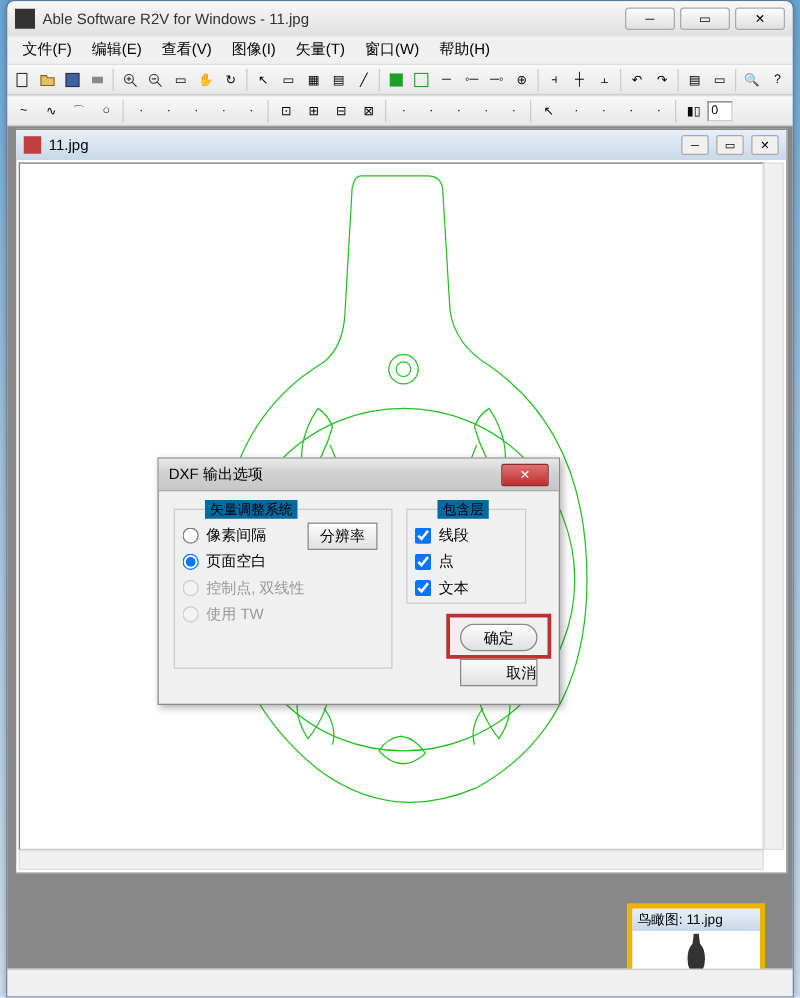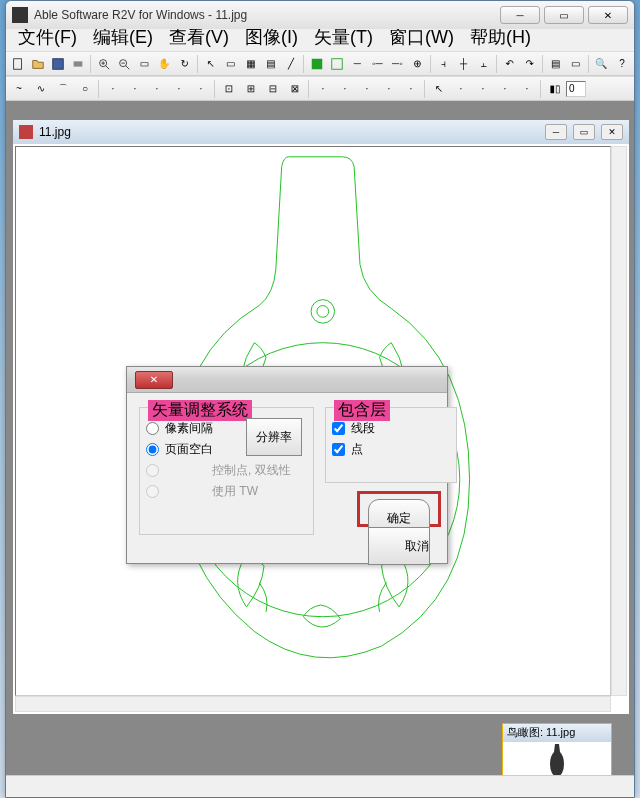--- a/index.html
+++ b/index.html
@@ -7,64 +7,64 @@
   
   .main-window { position: absolute; left: 5px; top: 0; width: 630px; height: 798px; background: #eee; border: 1px solid #5a7a9a; border-radius: 6px 6px 0 0; box-shadow: 0 0 8px rgba(0,0,0,0.3); }
   
   .titlebar { height: 28px; background: linear-gradient(to bottom, #f8f8f8 0%, #e0e0e0 100%); border-radius: 6px 6px 0 0; display: flex; align-items: center; padding: 0 6px; position: relative; }
   .titlebar .app-icon { width: 16px; height: 16px; background: #333; margin-right: 6px; }
   .titlebar .title-text { font-size: 12px; color: #333; flex: 1; }
   .win-controls { display: flex; gap: 4px; }
   .win-btn { width: 40px; height: 18px; border: 1px solid #aaa; border-radius: 3px; background: linear-gradient(to bottom,#fdfdfd,#e0e0e0); display: flex; align-items: center; justify-content: center; font-size: 10px; cursor: pointer; }
   .win-btn.close { width: 40px; }
   
-  .menubar { height: 22px; background: #f0f0f0; display: flex; align-items: flex-end; padding: 0 4px; font-size: 18px; }
+  .menubar { height: 22px; background: #f0f0f0; display: flex; align-items: flex-start; padding: 0 4px; font-size: 12px; }
   .menubar span { padding: 2px 8px; cursor: pointer; }
   
   .toolbar { height: 25px; background: linear-gradient(to bottom,#f8f8f8,#e8e8e8); border-top: 1px solid #ddd; border-bottom: 1px solid #ccc; display: flex; align-items: center; padding: 0 2px; }
   .tb-btn { width: 20px; height: 20px; border: 1px solid transparent; margin: 0 1px; display: flex; align-items: center; justify-content: center; cursor: pointer; font-size: 10px; }
   .tb-sep { width: 2px; height: 18px; border-left: 1px solid #ccc; margin: 0 2px; }
   .tb-input { width: 20px; height: 16px; border: 1px inset #ccc; font-size: 10px; padding: 0 2px; }
   
   .mdi-area { position: absolute; left: 0; top: 100px; right: 0; bottom: 22px; background: #888; }
   
-  .doc-window { position: absolute; left: 6px; top: 2px; width: 618px; height: 596px; background: #fff; border: 1px solid #888; margin-top: 16px; }
+  .doc-window { position: absolute; left: 6px; top: 2px; width: 618px; height: 596px; background: #fff; border: 1px solid #888; }
   .doc-title { height: 24px; background: linear-gradient(to bottom,#e8f0f8,#c8d8e8); display: flex; align-items: center; padding: 0 6px; }
   .doc-title .doc-icon { width: 14px; height: 14px; background: #c04040; margin-right: 6px; }
   .doc-title-text { font-size: 12px; flex: 1; }
   .doc-controls { display: flex; gap: 6px; }
   .doc-btn { width: 22px; height: 16px; border: 1px solid #aaa; border-radius: 2px; background: #f0f0f0; display: flex; align-items: center; justify-content: center; font-size: 9px; cursor: pointer; }
   
   .canvas-area { position: absolute; left: 2px; top: 26px; right: 18px; bottom: 18px; background: #fff; border: 1px inset #ccc; overflow: hidden; }
   .canvas-svg { width: 100%; height: 100%; }
   .scrollbar-v { position: absolute; right: 2px; top: 26px; width: 16px; bottom: 18px; background: #f0f0f0; border: 1px solid #ddd; }
   .scrollbar-h { position: absolute; left: 2px; bottom: 2px; right: 18px; height: 16px; background: #f0f0f0; border: 1px solid #ddd; }
   
-  .preview-window { position: absolute; right: 22px; top: 622px; width: 110px; height: 60px; background: #fff; border: 1px solid #eab308; }
+  .preview-window { position: absolute; right: 22px; top: 622px; width: 110px; height: 60px; background: #fff; border: 4px solid #eab308; }
   .preview-title { height: 18px; background: linear-gradient(to bottom,#e8f0f8,#c8d8e8); font-size: 11px; padding: 1px 4px; }
   .preview-body { height: 40px; background:#fff; display:flex; align-items:flex-start; justify-content:center; }
   
   .statusbar { position: absolute; left: 0; bottom: 0; right: 0; height: 22px; background: #f0f0f0; border-top: 1px solid #ccc; }
   
   
   .dialog { position: absolute; left: 120px; top: 365px; width: 322px; height: 198px; background: #f0f0f0; border: 1px solid #888; box-shadow: 2px 2px 6px rgba(0,0,0,0.3); }
   .dialog-title { height: 26px; background: linear-gradient(to bottom,#e8e8e8 0%,#d0d0d0 50%,#c8c8c8 100%); display: flex; align-items: center; padding: 0 8px; border-bottom: 1px solid #aaa; }
   .dialog-title-text { font-size: 12px; flex: 1; }
   .dialog-close { width: 38px; height: 18px; background: linear-gradient(to bottom,#e07070,#c03030); border: 1px solid #803030; border-radius: 2px; color: #fff; display: flex; align-items: center; justify-content: center; font-size: 10px; cursor: pointer; }
   
   .groupbox { position: absolute; border: 1px solid #ccc; background: #f0f0f0; }
-  .groupbox-title { position: absolute; top: -8px; left: 8px; background: #ec4899; padding: 0 4px; font-size: 16px; }
+  .groupbox-title { position: absolute; top: -8px; left: 24px; background: #0369a1; padding: 0 4px; font-size: 11px; }
   .gb1 { left: 12px; top: 40px; width: 175px; height: 128px; }
-  .gb2 { left: 198px; top: 40px; width: 132px; height: 76px; }
+  .gb2 { left: 198px; top: 40px; width: 96px; height: 76px; }
   
   .radio-row, .check-row { display: flex; align-items: center; font-size: 12px; padding: 2px 6px; }
   .radio-row input, .check-row input { margin-right: 6px; }
-  .radio-row.disabled { color: #999; gap: 47px; }
-  
-  .dlg-btn { width: 62px; height: 38px; border: 1px solid #888; background: linear-gradient(to bottom,#fdfdfd,#e0e0e0); font-size: 12px; cursor: pointer; }
+  .radio-row.disabled { color: #999; }
+  
+  .dlg-btn { width: 62px; height: 22px; border: 1px solid #888; background: linear-gradient(to bottom,#fdfdfd,#e0e0e0); font-size: 12px; cursor: pointer; }
   .btn-res { position: absolute; left: 106px; top: 10px; width: 56px; }
   .btn-ok { position: absolute; left: 241px; top: 132px; border-radius: 11px; }
   .btn-cancel { position: absolute; left: 241px; top: 160px; text-align: right; }
   .ok-highlight { position: absolute; left: 230px; top: 124px; width: 84px; height: 36px; border: 3px solid #c03030; }
   .check-save { position: absolute; left: 24px; top: 172px; display: flex; align-items: center; font-size: 12px; }
   .check-save input { margin-right: 6px; }
   
   .icon-svg { width: 14px; height: 14px; }
 </style>
 </head>
@@ -251,20 +251,21 @@
           </svg>
       </div>
     </div>
 
   </div>
 
   <div class="statusbar"></div>
 
   <div class="dialog">
     <div class="dialog-title">
+      <div class="dialog-title-text">DXF 输出选项</div>
       <div class="dialog-close">✕</div>
     </div>
 
     <div class="groupbox gb1">
       <div class="groupbox-title">矢量调整系统</div>
       <div style="padding-top:10px;">
         <label class="radio-row">
             <input type="radio" name="sys" style="">
             <span>像素间隔</span>
           </label>
@@ -288,20 +289,24 @@
       <div class="groupbox-title">包含层</div>
       <div style="padding-top:10px;">
         <label class="check-row">
             <input type="checkbox" checked="" style="">
             <span>线段</span>
           </label>
         <label class="check-row">
             <input type="checkbox" checked="" style="">
             <span>点</span>
           </label>
+        <label class="check-row">
+            <input type="checkbox" checked="" style="">
+            <span>文本</span>
+          </label>
       </div>
     </div>
 
     <div class="ok-highlight"></div>
     <button class="dlg-btn btn-ok">确定</button>
     <button class="dlg-btn btn-cancel">取消</button>
 
   </div>
 
 </div>

